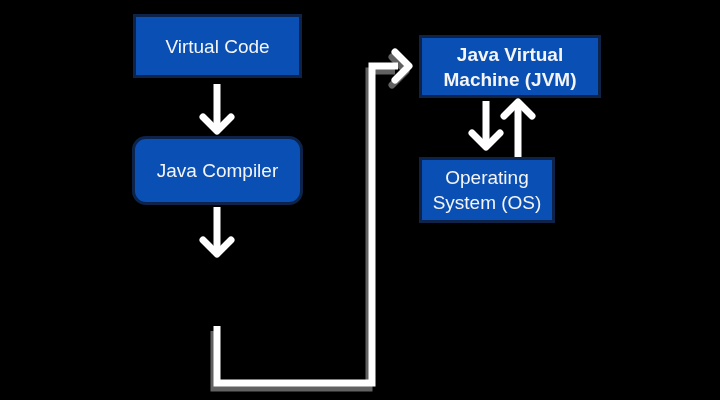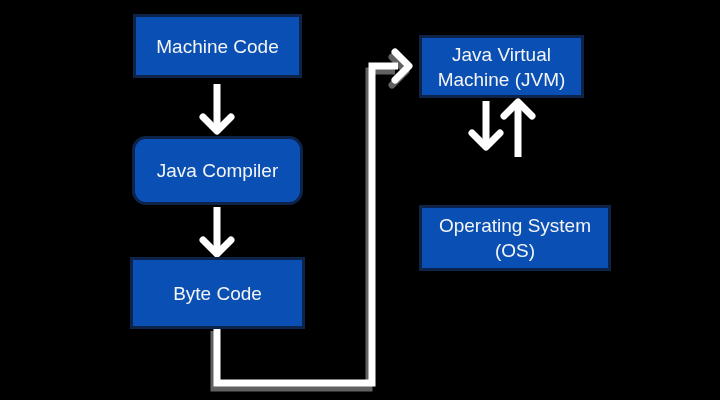--- a/index.html
+++ b/index.html
@@ -30,22 +30,22 @@
     line-height: 25px;
     display: flex;
     align-items: center;
     justify-content: center;
     text-align: center;
     padding: 0 10px;
   }
   #node-source   { left: 133px; top: 14px;  width: 169px; height: 64px; }
   #node-compiler { left: 132px; top: 136px; width: 171px; height: 69px; border-radius: 14px; }
   #node-byte     { left: 130px; top: 257px; width: 175px; height: 72px; }
-  #node-jvm      { left: 419px; top: 35px;  width: 165px; height: 63px; }
-  #node-os       { left: 419px; top: 157px; width: 192px; height: 66px; margin-top: 48px; }
+  #node-jvm      { left: 419px; top: 35px;  width: 182px; height: 63px; font-weight: bold; }
+  #node-os       { left: 419px; top: 157px; width: 136px; height: 66px; }
   svg.edges {
     position: absolute;
     left: 0; top: 0;
     width: 720px; height: 400px;
     pointer-events: none;
   }
   .arrow {
     fill: none;
     stroke: var(--arrow);
     stroke-width: 7;
@@ -84,23 +84,22 @@
       <path class="arrow" d="M486 101 L486 144"></path>
       <path class="arrow head" d="M472 133 L486 147 L500 133"></path>
     </g>
 
     <g>
       <path class="arrow" d="M518 157 L518 105"></path>
       <path class="arrow head" d="M504 116 L518 102 L532 116"></path>
     </g>
   </svg>
 
-  <div class="node" id="node-source">Machine Code</div>
+  <div class="node" id="node-source">Virtual Code</div>
 
   <div class="node" id="node-compiler">Java Compiler</div>
 
-  <div class="node" id="node-byte">Byte Code</div>
 
   <div class="node" id="node-jvm">Java Virtual Machine (JVM)</div>
 
   <div class="node" id="node-os">Operating System (OS)</div>
 
 </div>
 
 </body></html>

